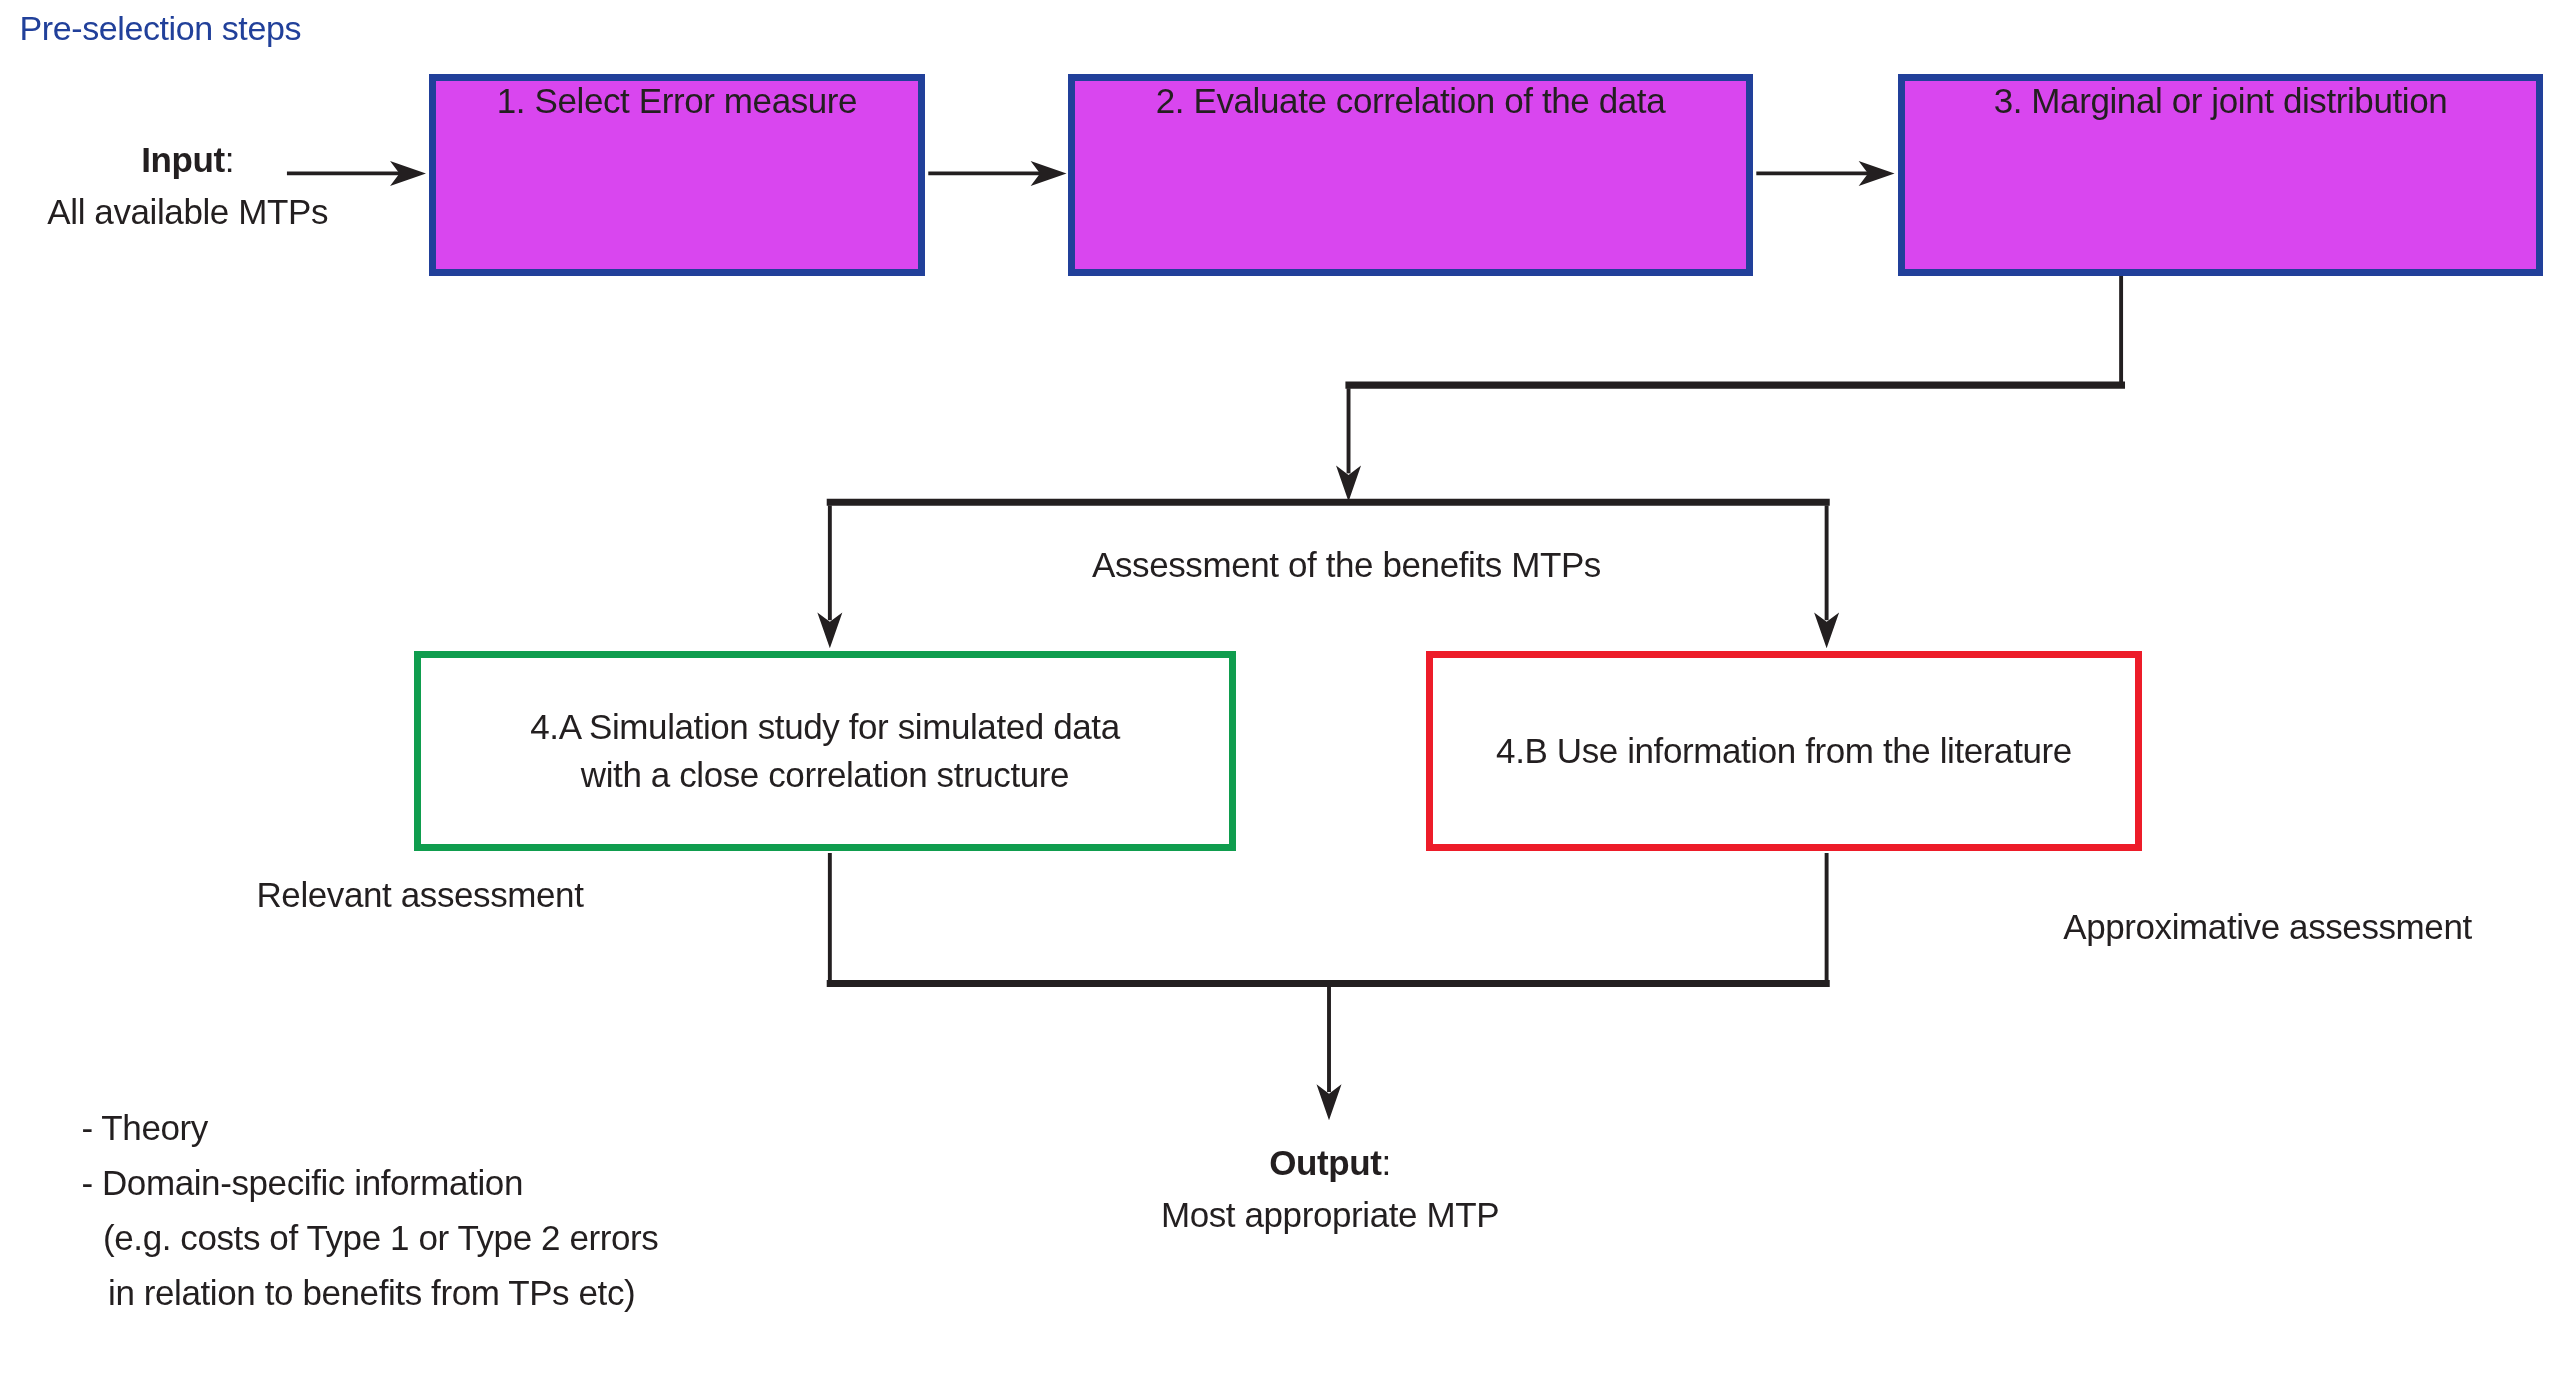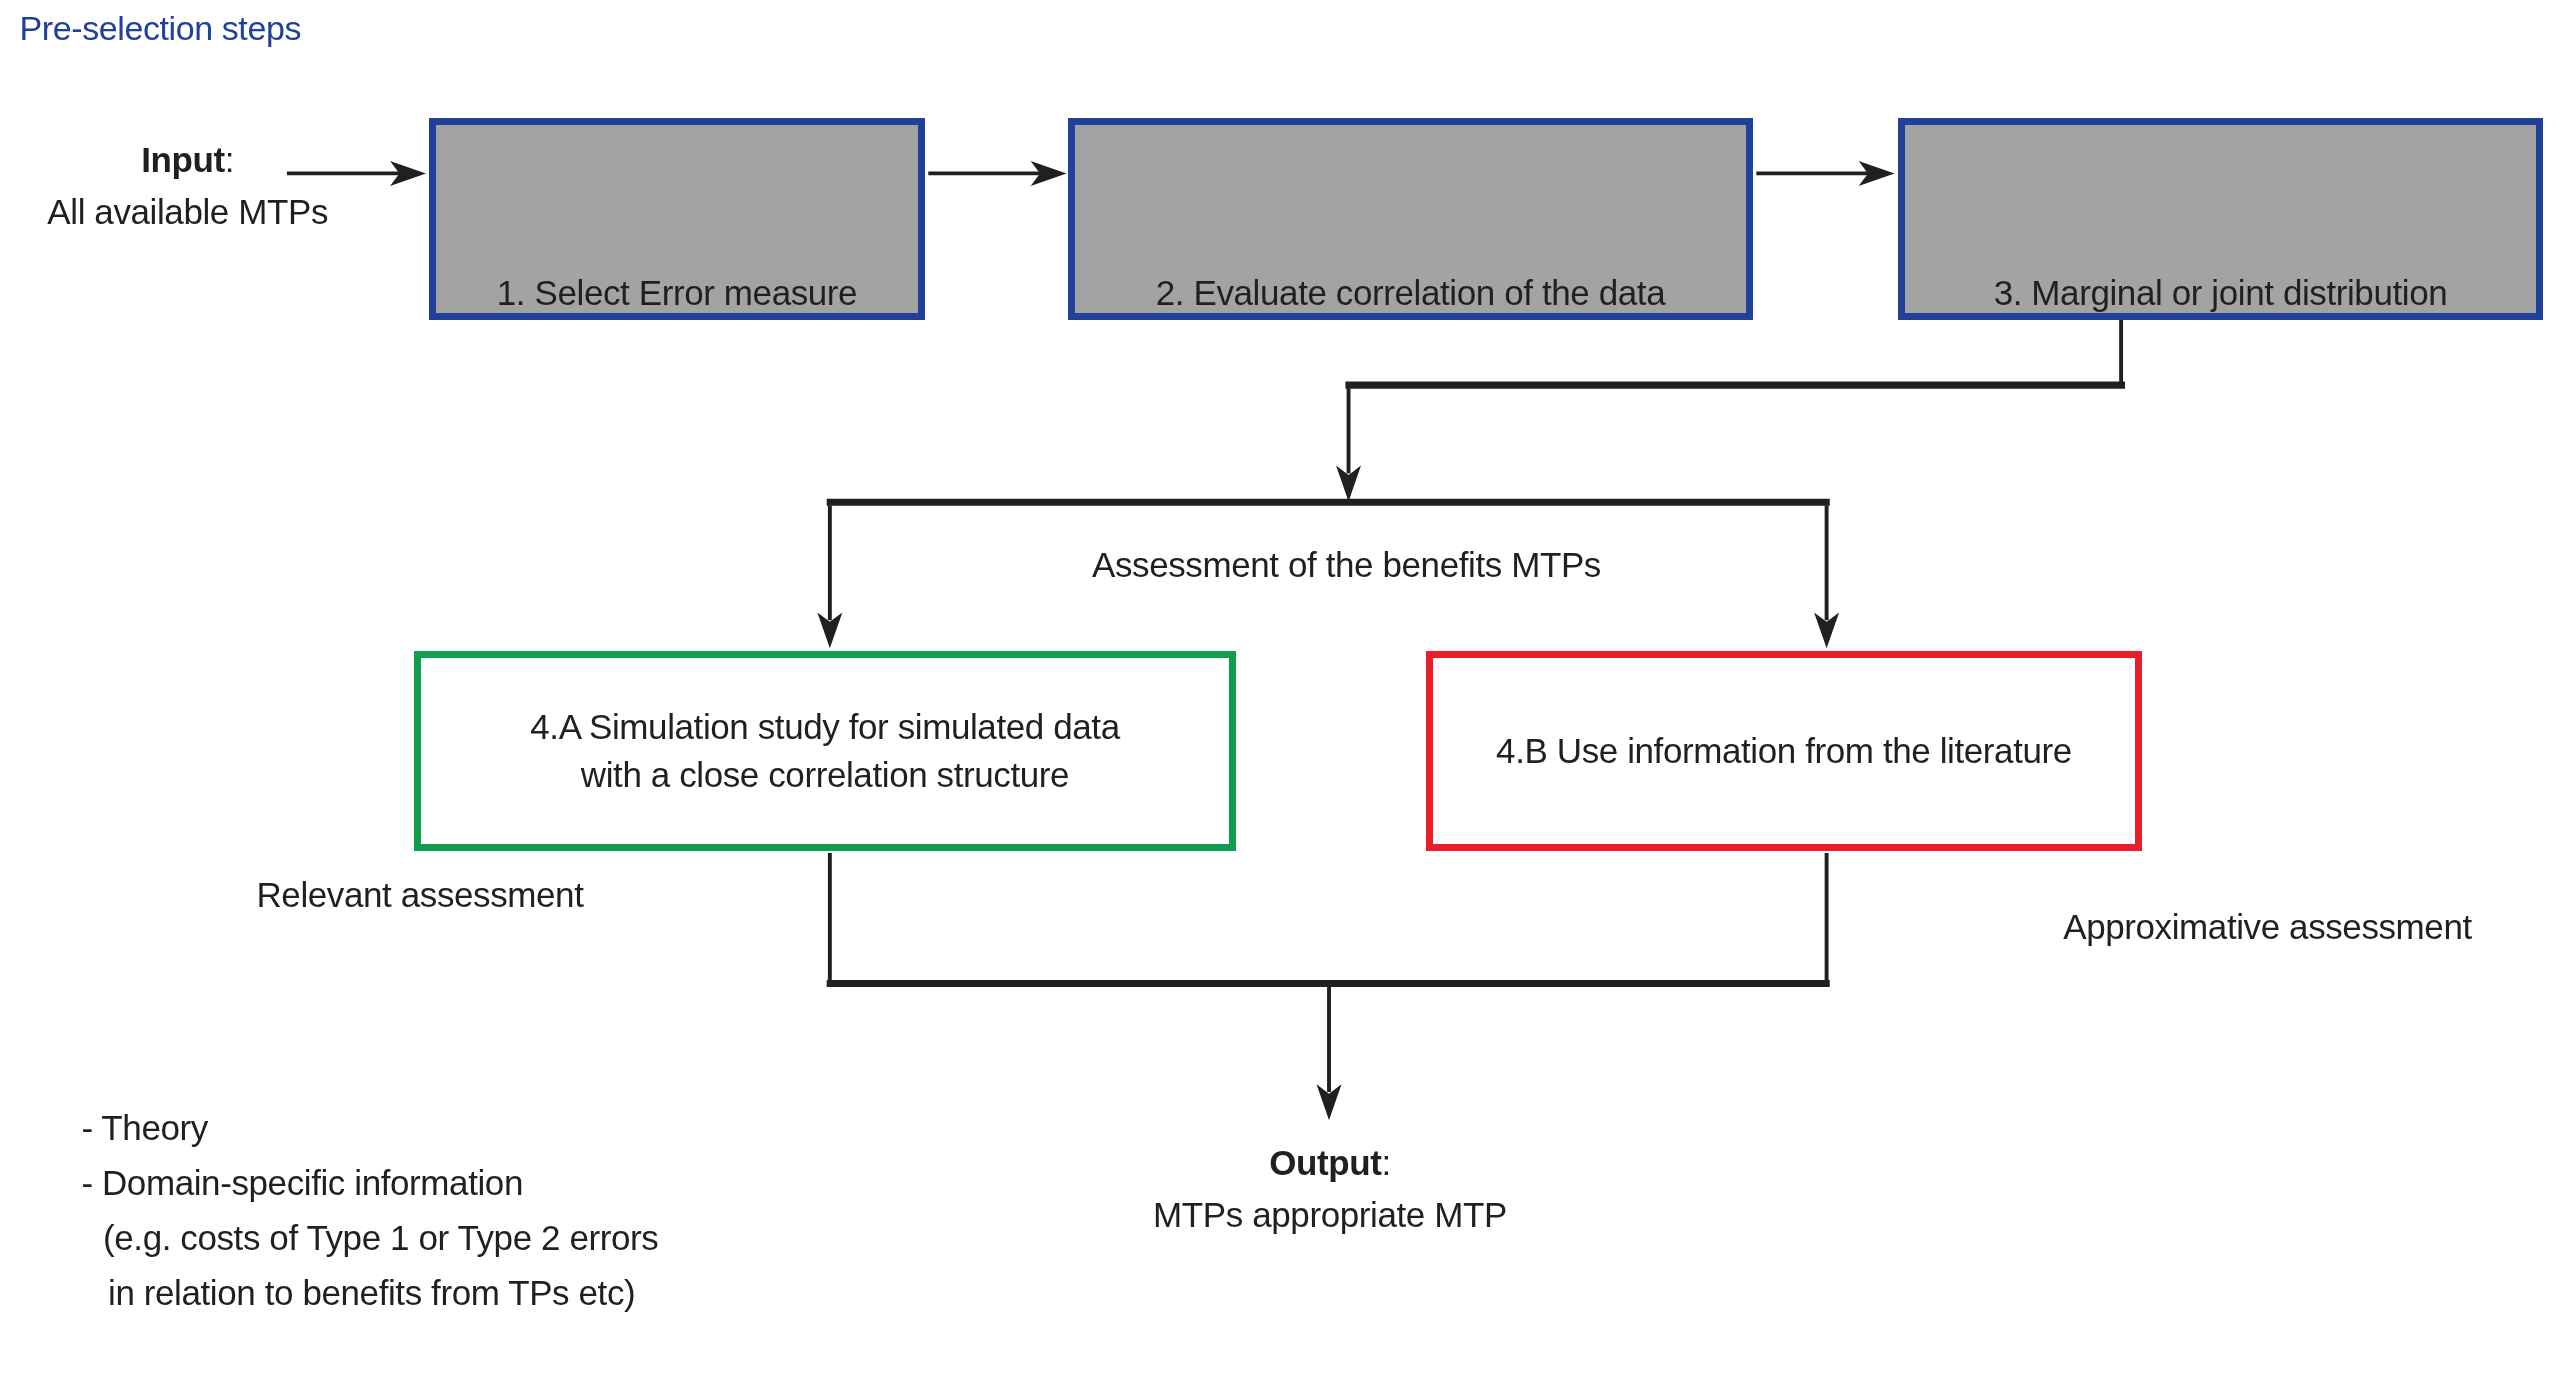--- a/index.html
+++ b/index.html
@@ -29,24 +29,23 @@
 
   .io-block { text-align: center; font-size: 35px; line-height: 52px; letter-spacing: -0.4px; }
   #input-block  { left: 11.7px;  top: 134px;  width: 352px; }
   #output-block { left: 1131px; top: 1137px; width: 398px; }
 
   .step-box {
     position: absolute;
     top: 74px; height: 202px;
     border: 7.8px solid var(--blue, #21409a);
     box-sizing: border-box;
-    display: flex; align-items: flex-end; justify-content: center;
+    display: flex; align-items: flex-start; justify-content: center;
     font-size: 35px; letter-spacing: -0.4px;
-    background: #a3a3a3;
-    margin-top: 44px;
+    background: #d946ef;
   }
   #step-1 { left: 429px;  width: 496px; }
   #step-2 { left: 1068px; width: 685px; }
   #step-3 { left: 1898px; width: 645px; }
 
   .assess-header {
     left: 956px; top: 545px; width: 781px;
     text-align: center; font-size: 35px; letter-spacing: -0.4px;
   }
 
@@ -132,21 +131,21 @@
   </div>
   <div class="branch-box" id="branch-b">
     <div>4.B Use information from the literature</div>
   </div>
 
   <div class="abs caption" id="caption-a">Relevant assessment</div>
   <div class="abs caption" id="caption-b">Approximative assessment</div>
 
   <div class="abs io-block" id="output-block">
     <div><span class="b">Output</span><span>:</span></div>
-    <div>MTPs appropriate MTP</div>
+    <div>Most appropriate MTP</div>
   </div>
 
   <div class="abs criteria">
     <div class="ind1">- Theory</div>
     <div class="ind1">- Domain-specific information</div>
     <div class="ind2">(e.g. costs of Type 1 or Type 2 errors</div>
     <div class="ind3">in relation to benefits from TPs etc)</div>
   </div>
 
 </div>

